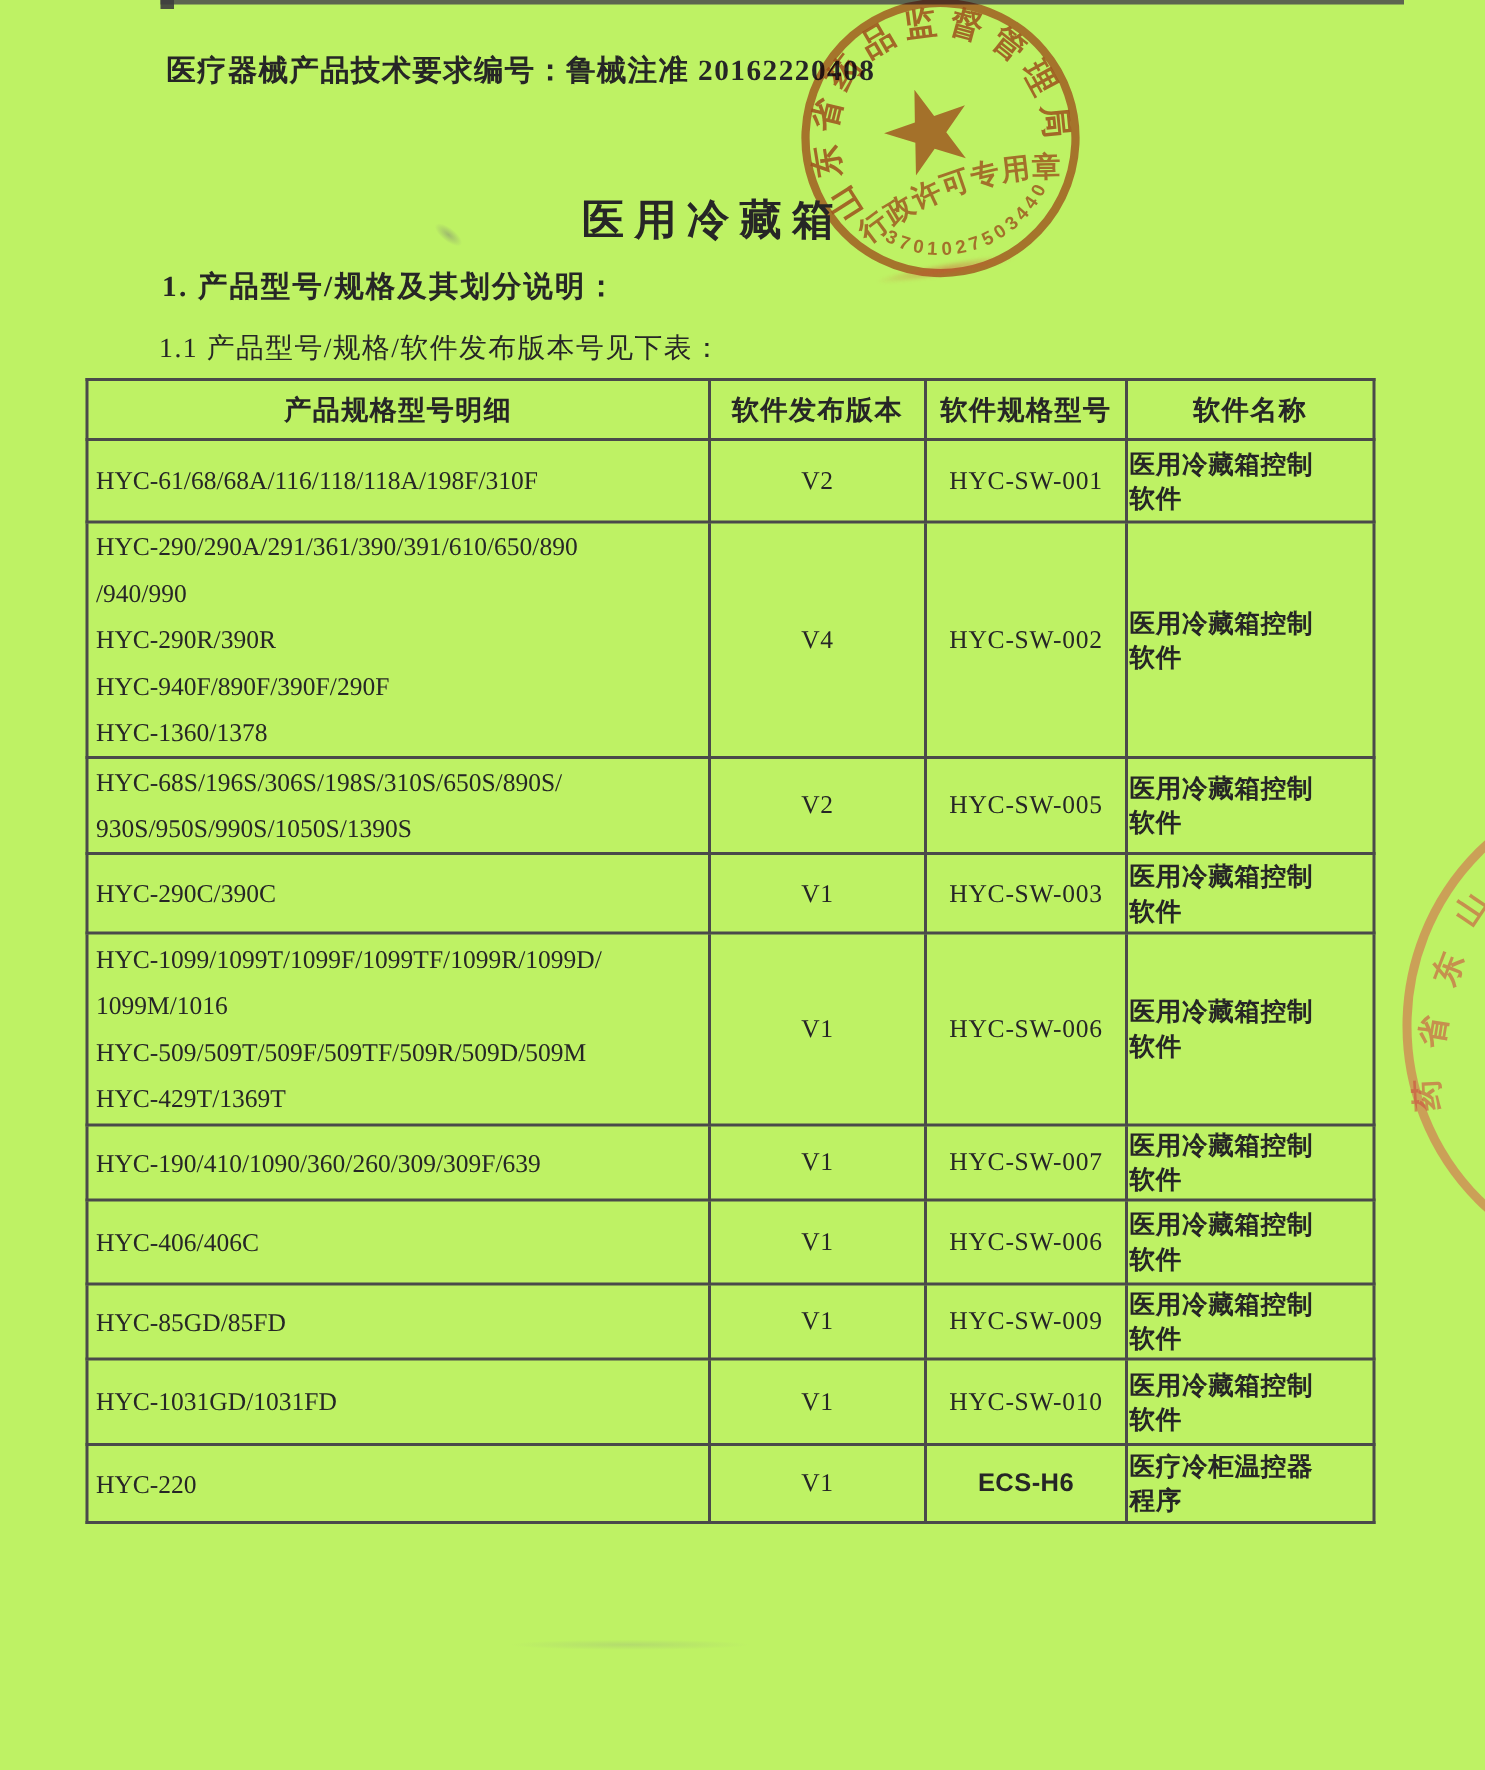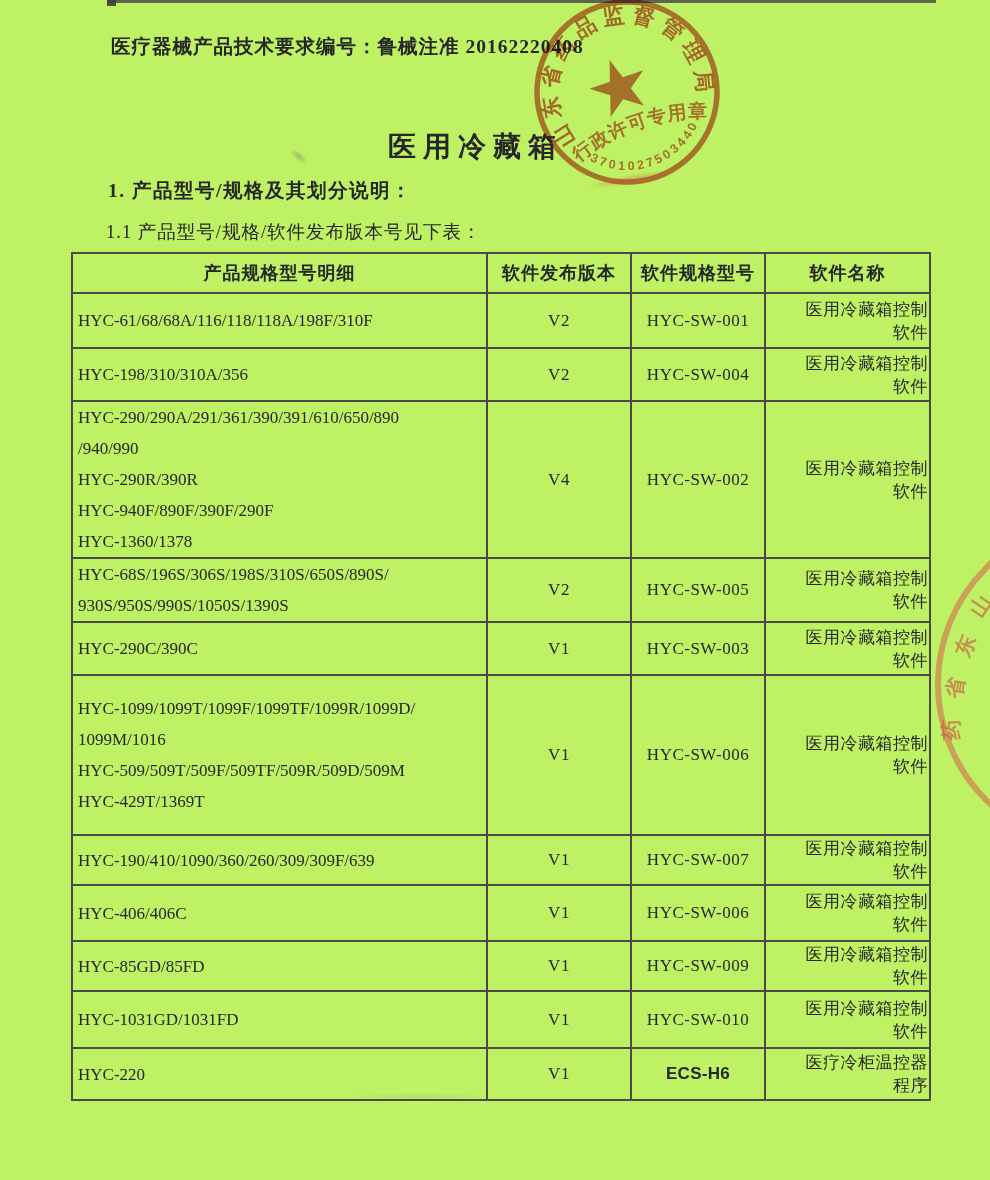--- a/index.html
+++ b/index.html
@@ -14,32 +14,32 @@
   .smudge-2{position:absolute;left:340px;top:1093px;width:160px;height:7px;background:radial-gradient(closest-side,rgba(140,140,140,.22),rgba(140,140,140,0));}
   .stamp-smear{position:absolute;left:583px;top:175px;width:96px;height:9px;border-radius:50%;
     background:radial-gradient(closest-side,rgba(210,70,55,.45),rgba(210,70,55,0));filter:blur(1px);transform:rotate(-10deg);}
 
   .doc-number{position:absolute;left:111px;top:33px;font-size:19.5px;font-weight:600;letter-spacing:1px;}
   .doc-title{position:absolute;left:388px;top:128px;font-size:28px;font-weight:700;letter-spacing:7px;}
   .sec-1{position:absolute;left:108px;top:177px;font-size:19.5px;font-weight:700;letter-spacing:1.5px;}
   .sec-1-1{position:absolute;left:106px;top:219px;font-size:18.5px;font-weight:400;letter-spacing:1px;}
 
   
-  table.spec{position:absolute;left:71px;top:252px;width:858px;border-collapse:collapse;table-layout:fixed;border-radius:22px;}
+  table.spec{position:absolute;left:57px;top:252px;width:858px;border-collapse:collapse;table-layout:fixed;border-radius:22px;}
   .spec th,.spec td{border:2px solid #4a4a4a;vertical-align:middle;overflow:hidden;}
   .spec th{font-size:18px;font-weight:700;letter-spacing:1px;text-align:center;}
   .spec td{font-size:17px;}
   .model-cell{text-align:left;padding:0 4px 0 5px;}
   .model-cell .lines{line-height:31px;}
   .center-cell{text-align:center;letter-spacing:.5px;font-size:16.5px;}
-  .name-cell{text-align:right;}
+  .name-cell{text-align:left;font-weight:bold;}
   .name-cell .lines{line-height:23px;font-size:17px;letter-spacing:.5px;}
   .code-sans{font-family:"Liberation Sans","DejaVu Sans",sans-serif;font-weight:700;font-size:15.5px;letter-spacing:.3px;}
   tr.rh40{height:40px;} tr.rh55{height:55px;} tr.rh53{height:53px;} tr.rh163{height:136px;}
-  tr.rh65{height:58px;padding-left:44px;} tr.rh132{height:160px;} tr.rh49{height:49px;} tr.rh56{height:56px;padding-left:36px;}
+  tr.rh65{height:58px;padding-left:44px;} tr.rh132{height:128px;} tr.rh49{height:49px;} tr.rh56{height:56px;padding-left:36px;}
   tr.rh50{height:50px;} tr.rh57{height:57px;} tr.rh52{height:52px;}
 
   
   .stamp{position:absolute;left:527px;top:-5px;width:200px;height:200px;mix-blend-mode:multiply;opacity:.92;
     transform:rotate(-19deg);transform-origin:100px 97px;}
   .stamp svg{display:block;}
 
   
   .partial-ring{position:absolute;left:935px;top:517px;width:322px;height:322px;border:6px solid rgba(214,92,76,.55);border-radius:50%;}
   .stamp-char{position:absolute;font-size:21px;font-weight:700;color:rgba(203,78,63,.6);}
@@ -103,30 +103,20 @@
     <tr class="rh55">
       <td class="model-cell">
             <div class="lines">HYC-61/68/68A/116/118/118A/198F/310F</div>
           </td>
       <td class="center-cell">V2</td>
       <td class="center-cell">HYC-SW-001</td>
       <td class="name-cell">
             <div class="lines">医用冷藏箱控制<br>软件</div>
           </td>
     </tr>
-    <tr class="rh53">
-      <td class="model-cell">
-            <div class="lines">HYC-198/310/310A/356</div>
-          </td>
-      <td class="center-cell">V2</td>
-      <td class="center-cell">HYC-SW-004</td>
-      <td class="name-cell">
-            <div class="lines">医用冷藏箱控制<br>软件</div>
-          </td>
-    </tr>
     <tr class="rh163">
       <td class="model-cell">
             <div class="lines">HYC-290/290A/291/361/390/391/610/650/890<br>/940/990<br>HYC-290R/390R<br>HYC-940F/890F/390F/290F<br>HYC-1360/1378</div>
           </td>
       <td class="center-cell">V4</td>
       <td class="center-cell">HYC-SW-002</td>
       <td class="name-cell">
             <div class="lines">医用冷藏箱控制<br>软件</div>
           </td>
     </tr>

